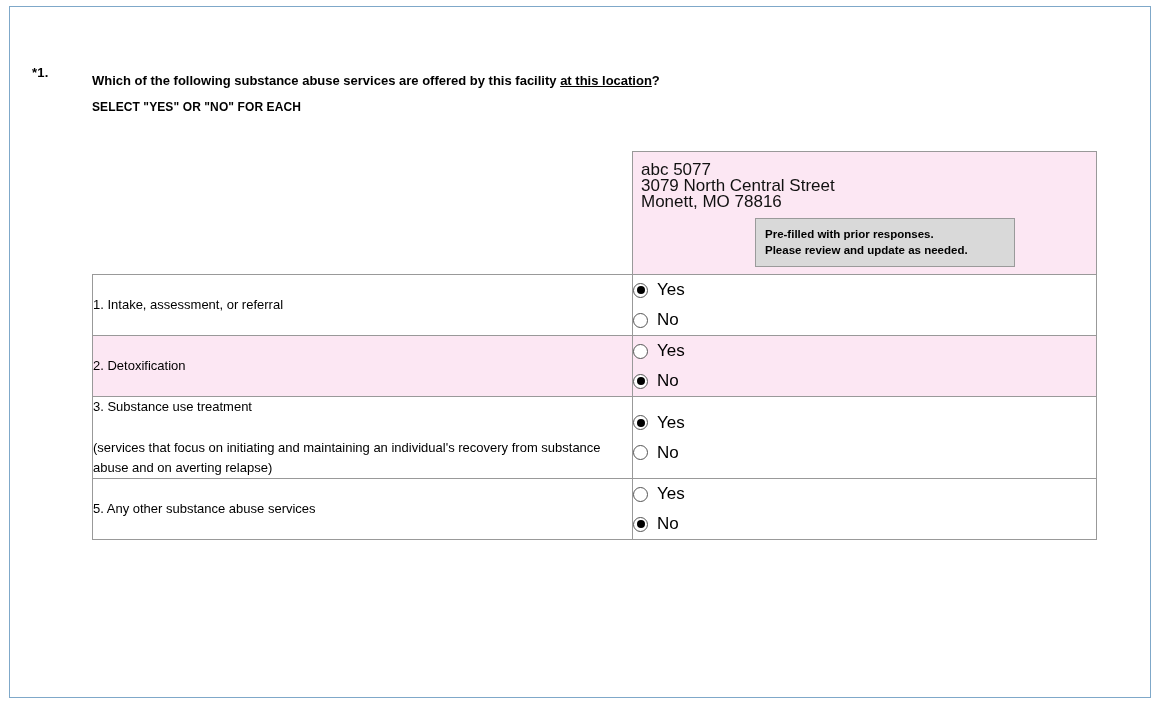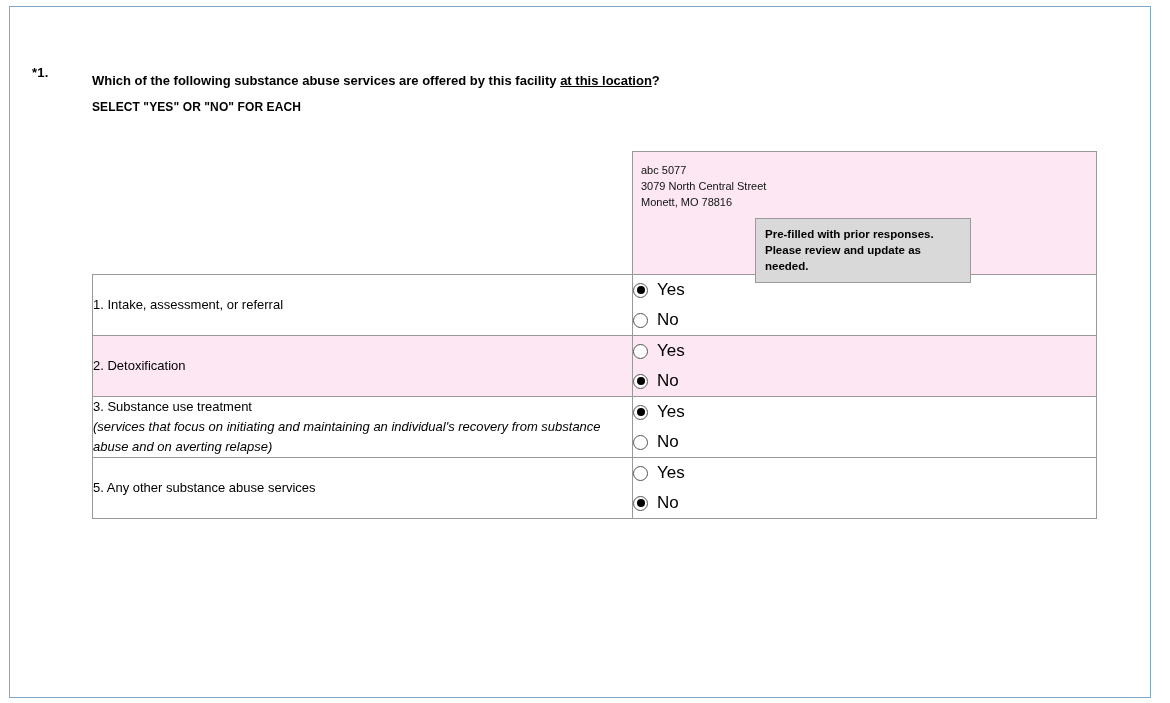--- a/index.html
+++ b/index.html
@@ -83,46 +83,46 @@
   .hdr-addr {
     background: #fce7f3;
     height: 122px;
     position: relative;
     vertical-align: top !important;
   }
   .addr-lines {
     position: absolute;
     left: 8px;
     top: 10px;
-    font-size: 11px;
+    font-size: 17px;
     line-height: 16px;
     color: #111111;
   }
   .prefill-box {
     position: absolute;
     left: 122px;
     top: 66px;
-    width: 216px;
+    width: 260px;
     border: 1px solid #9a9a9a;
     background: #d9d9d9;
     padding: 7px 9px 8px 9px;
     font-size: 11.5px;
     font-weight: bold;
     line-height: 16px;
     color: #000000;
     box-sizing: border-box;
   }
 
   .label-cell {
     padding: 14px 16px 14px 10px;
     font-size: 13px;
     line-height: 20px;
   }
   .label-cell .italic {
-    font-style: italic;
+    margin-top: 21px;
   }
   .resp-cell {
     padding: 12px 0 12px 18px;
   }
   tr.alt td {
     background: #fce7f3;
   }
 
   .opt {
     display: flex;

